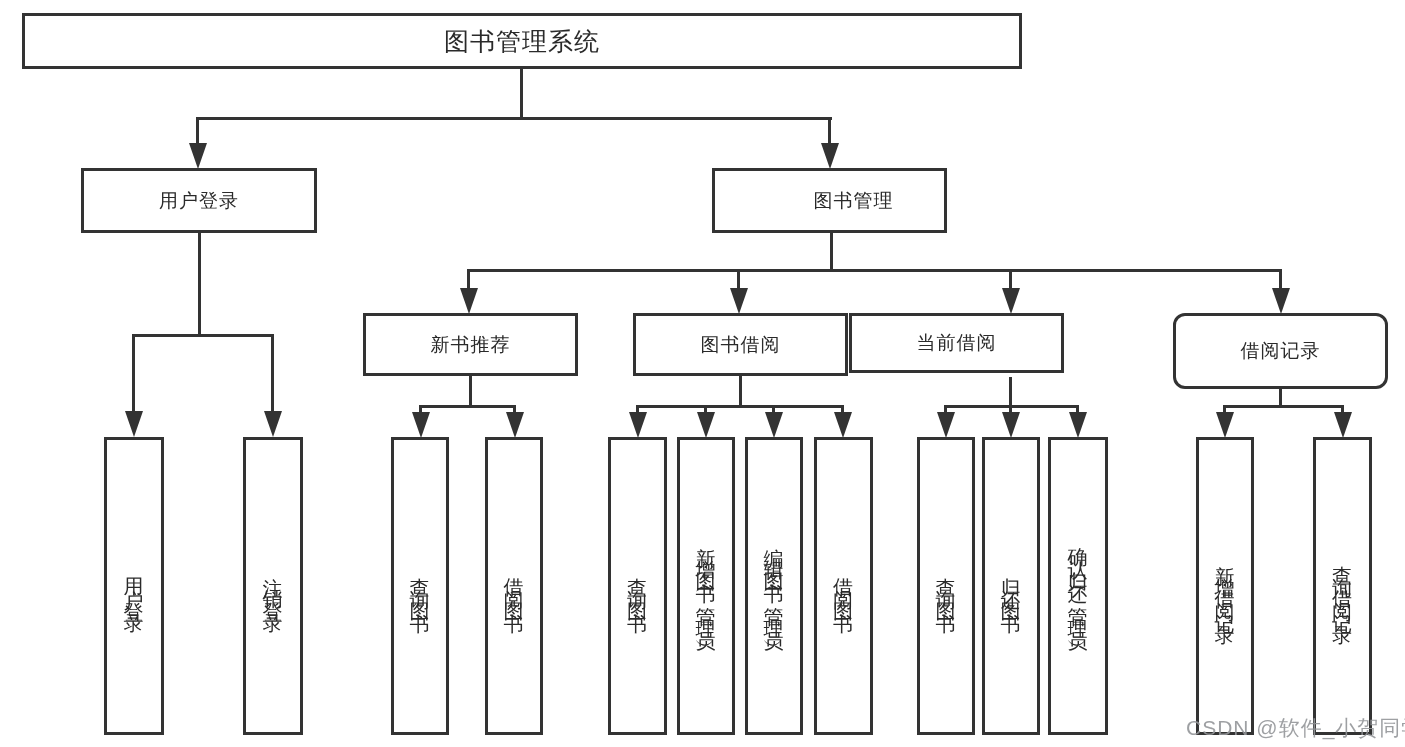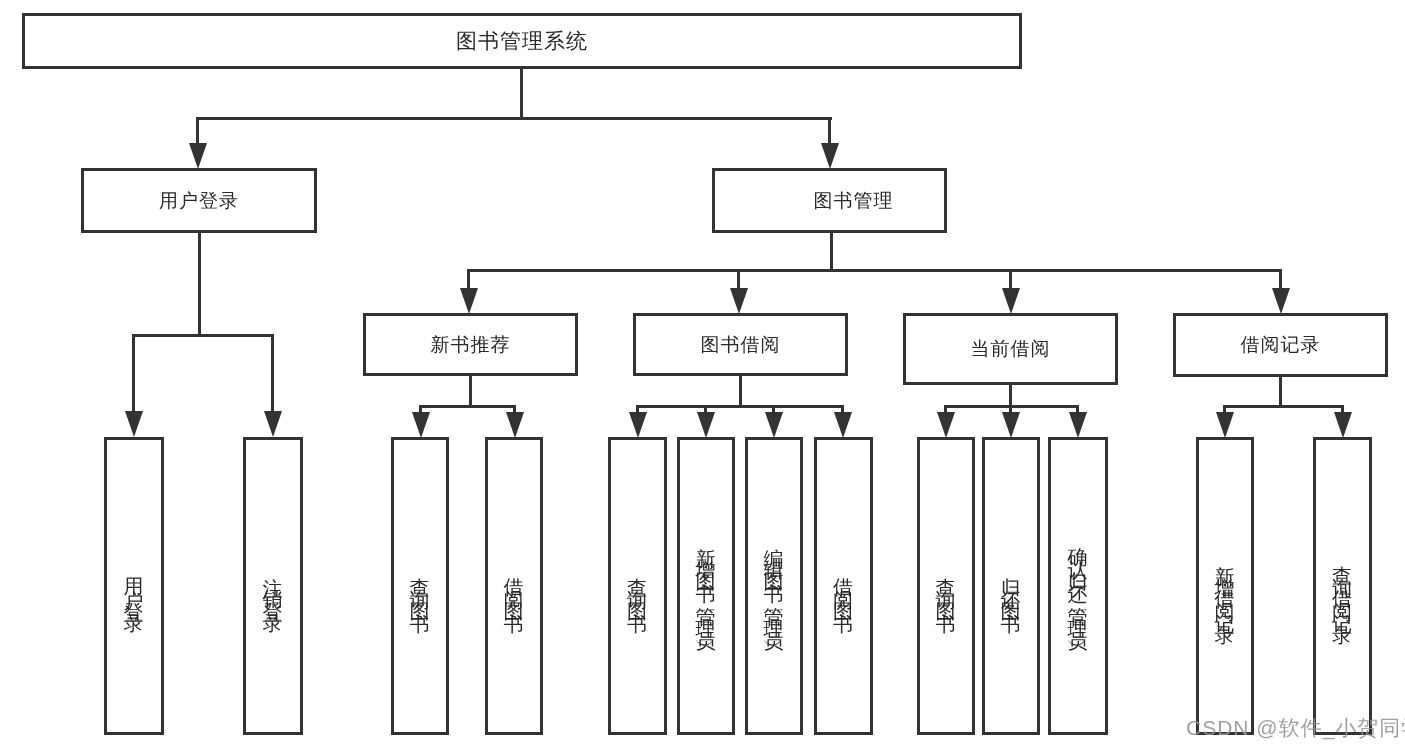--- a/index.html
+++ b/index.html
@@ -23,21 +23,21 @@
     border: 3px solid #333333;
     background: #ffffff;
     display: flex;
     align-items: center;
     justify-content: center;
     font-size: 19px;
     letter-spacing: 1px;
     color: #2a2a2a;
     z-index: 2;
   }
-  .node.root { font-size: 21px; }
+  .node.root { font-size: 25px; }
   .leaf {
     position: absolute;
     box-sizing: border-box;
     border: 3px solid #333333;
     background: #ffffff;
     display: flex;
     align-items: center;
     justify-content: center;
     z-index: 2;
   }
@@ -158,24 +158,24 @@
   <div class="node" style="left:712px; top:168px; width:235px; height:65px;padding-left:48px;">
     <span>图书管理</span>
   </div>
 
   <div class="node" style="left:633px; top:313px; width:215px; height:63px;">
     <span>图书借阅</span>
   </div>
   <div class="node" style="left:363px; top:313px; width:215px; height:63px;">
     <span>新书推荐</span>
   </div>
-  <div class="node" style="left:903px; top:313px; width:215px; height:72px;">
+  <div class="node" style="left:849px; top:313px; width:215px; height:60px;">
     <span>当前借阅</span>
   </div>
-  <div class="node" style="left:1173px; top:313px; width:215px; height:64px;">
+  <div class="node" style="left:1173px; top:313px; width:215px; height:76px;border-radius:12px;">
     <span>借阅记录</span>
   </div>
 
   <div class="leaf" style="left:104px; top:437px; width:60px; height:298px;">
     <span class="vtext">用户登录</span>
   </div>
   <div class="leaf" style="left:243px; top:437px; width:60px; height:298px;">
     <span class="vtext">注销登录</span>
   </div>
 

